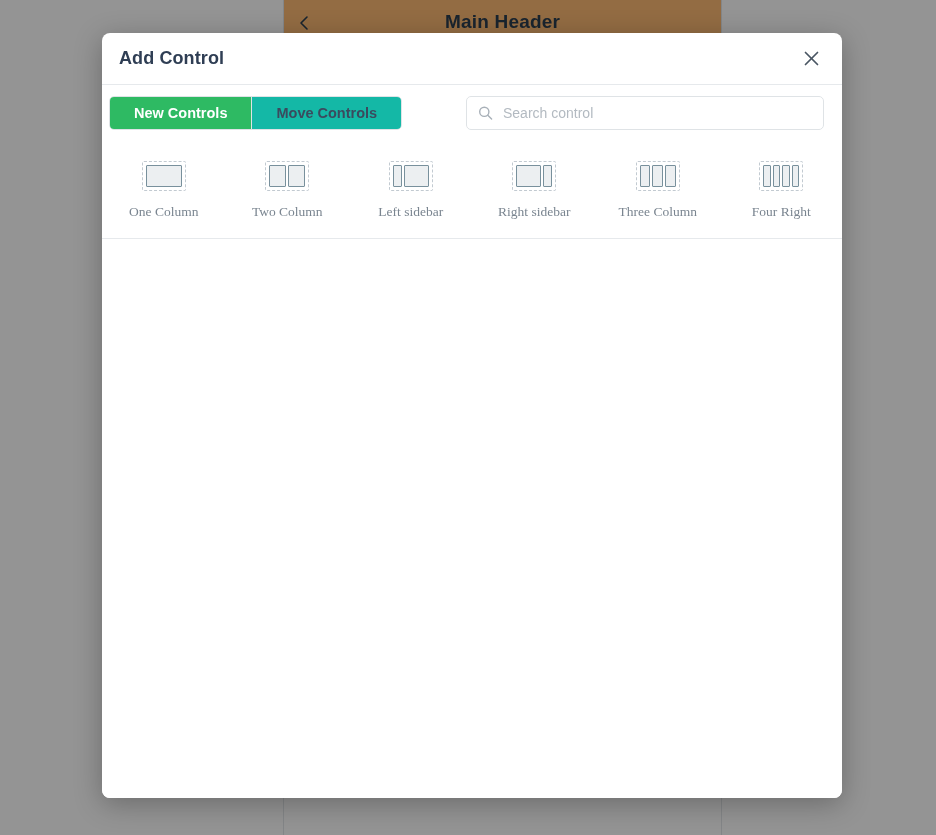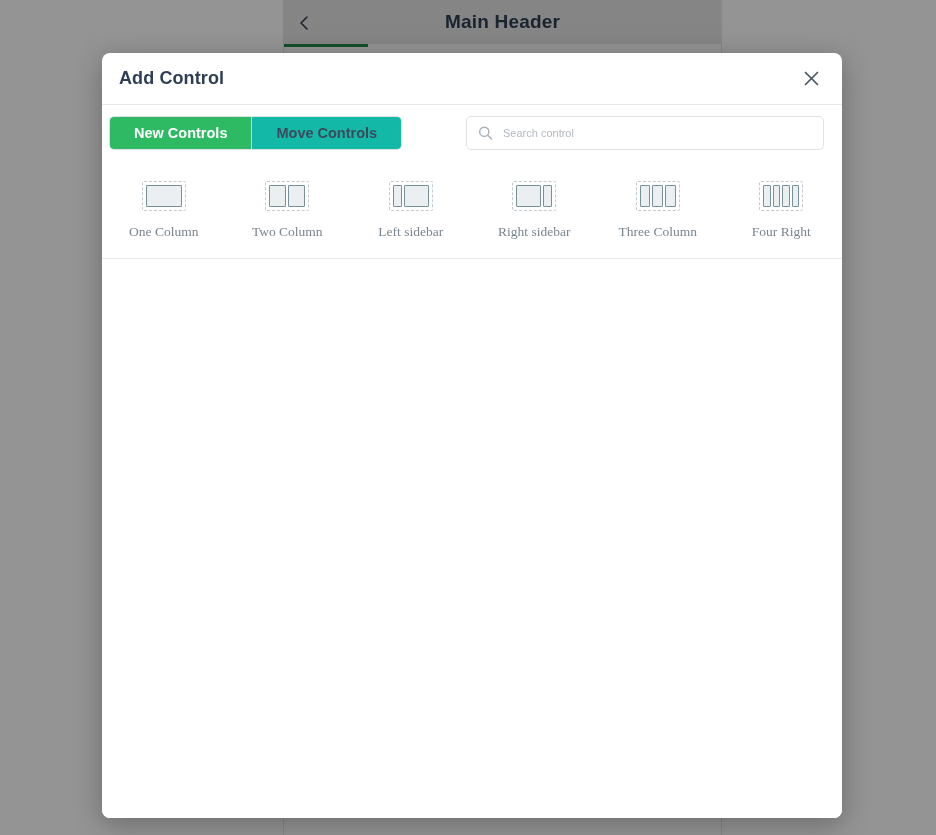--- a/index.html
+++ b/index.html
@@ -30,21 +30,21 @@
     border-left: 1px solid #e4e7ea;
     border-right: 1px solid #e4e7ea;
   }
 
   .bg-header {
     position: relative;
     height: 44px;
     display: flex;
     align-items: center;
     justify-content: center;
-    background: #e5e5e5;
+    background: #fdba74;
   }
 
   .bg-header-title {
     font-size: 19px;
     font-weight: bold;
     color: #2c3e50;
     letter-spacing: .2px;
   }
 
   .bg-back-chevron {
@@ -95,21 +95,20 @@
     left: 102px;
     top: 33px;
     width: 740px;
     height: 765px;
     background: #ffffff;
     border-radius: 8px;
     box-shadow: 0 6px 28px rgba(0,0,0,.28);
     display: flex;
     flex-direction: column;
     overflow: hidden;
-    margin-top: 20px;
   }
 
   .modal-header {
     position: relative;
     height: 52px;
     flex: 0 0 52px;
     display: flex;
     align-items: center;
     padding: 0 18px 0 17px;
     border-bottom: 1px solid #e6e9ec;
@@ -187,21 +186,21 @@
     max-width: 358px;
     margin-left: auto;
   }
   .search-input {
     width: 100%;
     height: 34px;
     border: 1px solid #dfe3e6;
     border-radius: 5px;
     background: #ffffff;
     padding: 0 10px 0 36px;
-    font-size: 11px;
+    font-size: 14px;
     color: #3b4a5e;
     font-family: inherit;
     outline: none;
   }
   .search-input::placeholder { color: #b3bac1; }
   .search-icon {
     position: absolute;
     left: 12px;
     top: 50%;
     transform: translateY(-50%);

